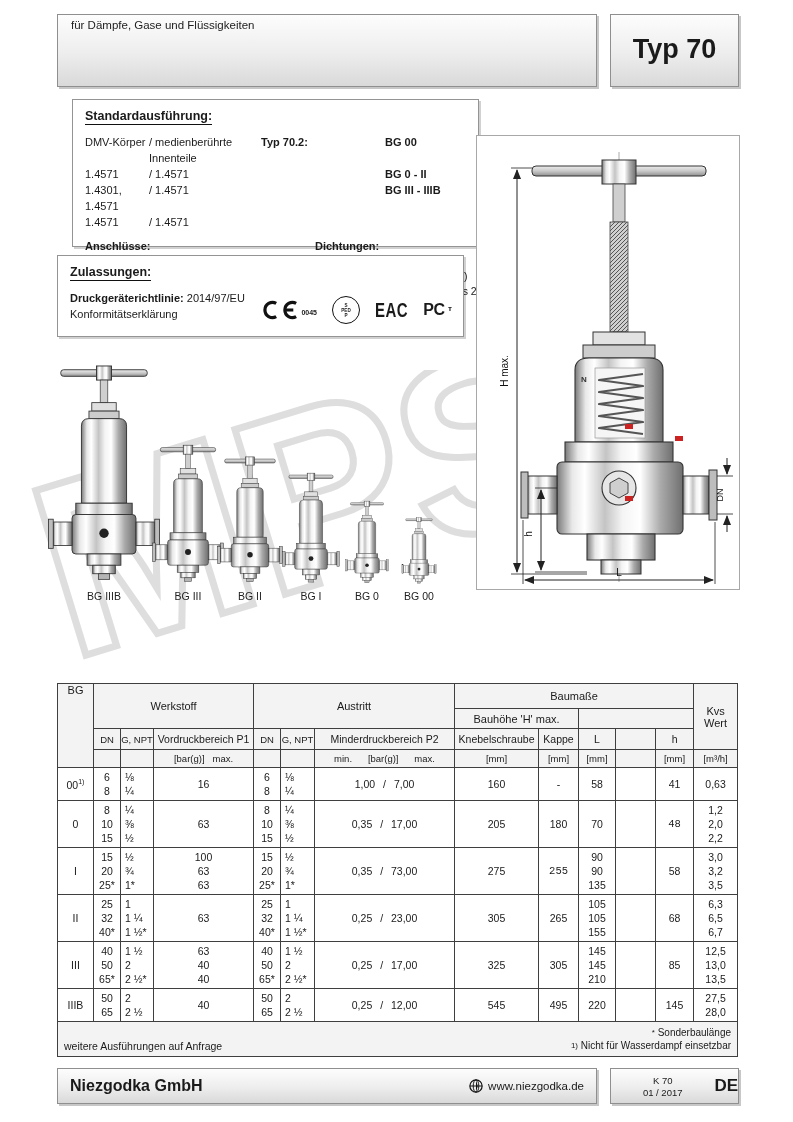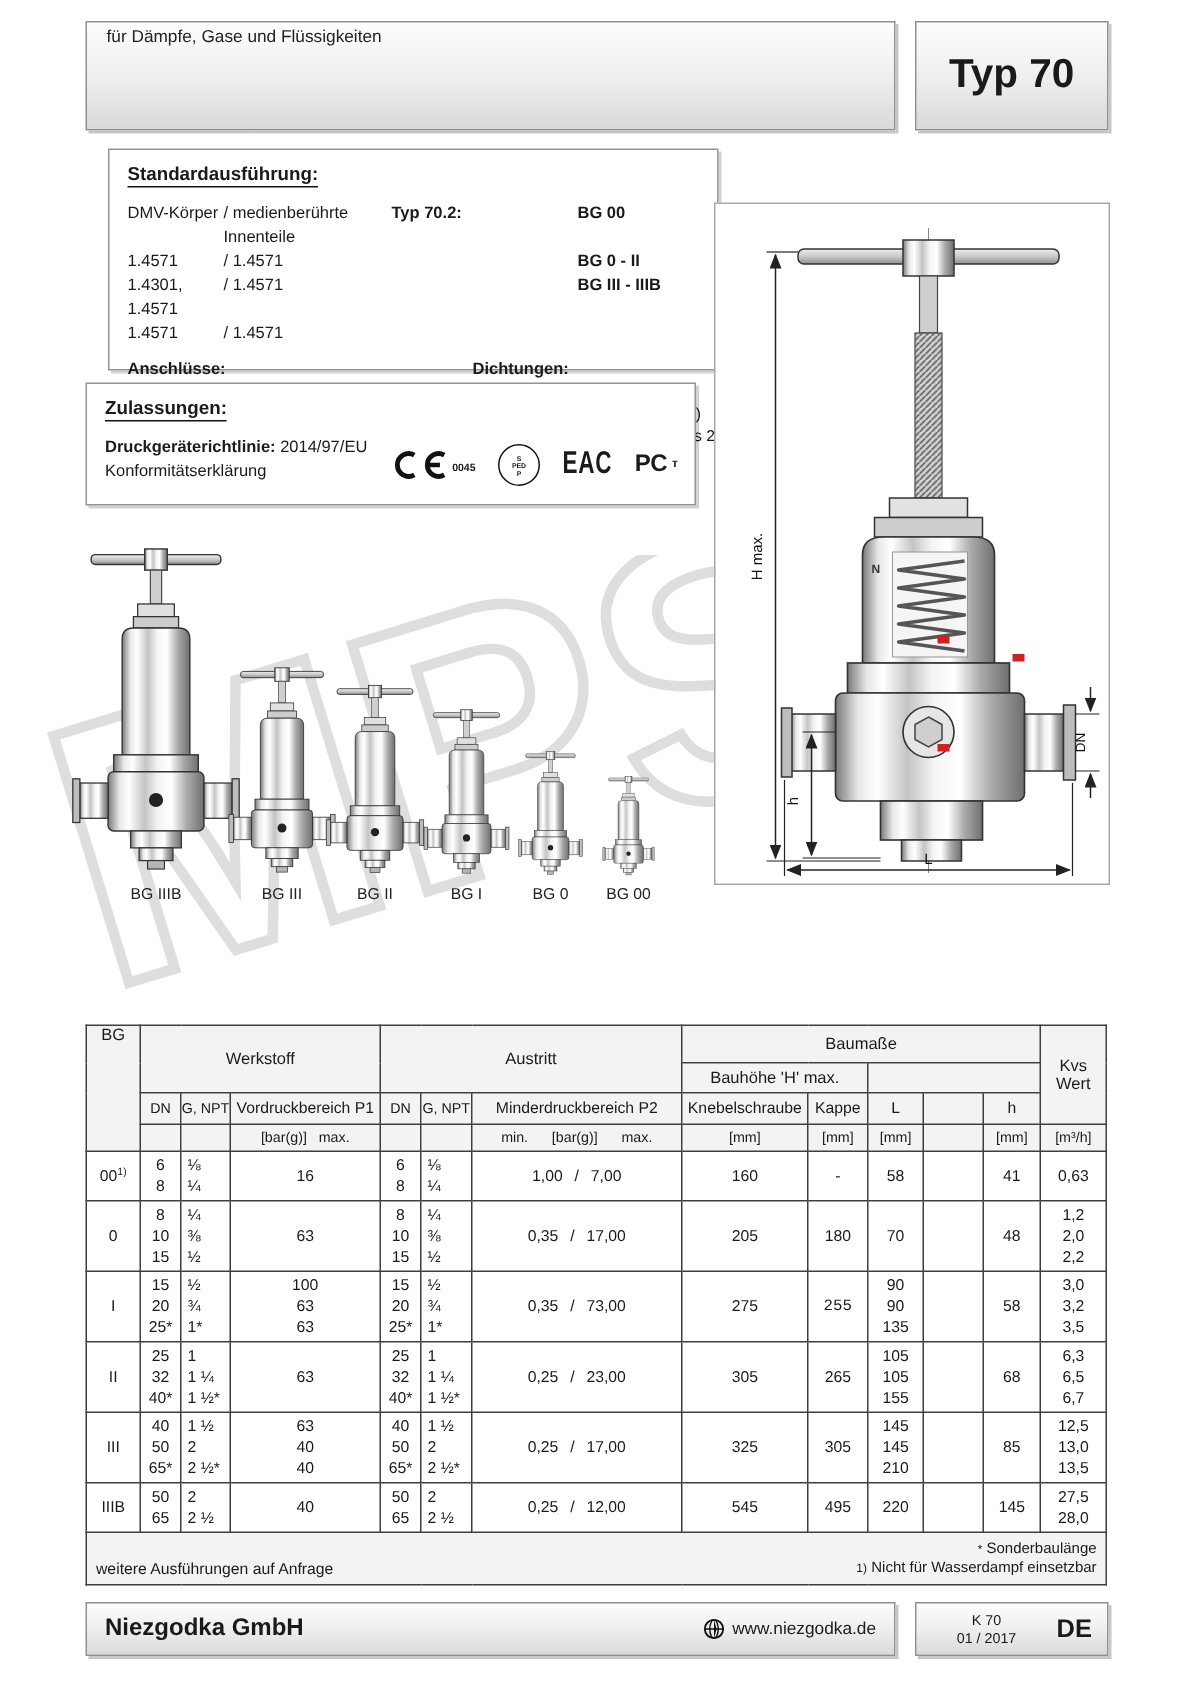--- a/index.html
+++ b/index.html
@@ -52,21 +52,21 @@
   td.c-bg{text-align:center;}
   tr.notes-row td{background:#f3f3f3;height:34px;}
   .notes-flex{display:flex;align-items:flex-end;justify-content:space-between;padding:2px 6px 3px 6px;font-size:10.5px;}
   .notes-right{text-align:right;line-height:13px;font-size:10px;}
   .notes-right .mk{font-size:8px;vertical-align:top;}
   
   .foot-company{font-size:16px;font-weight:bold;padding-left:12px;line-height:34px;}
   .foot-web{position:absolute;right:12px;top:0;height:34px;display:flex;align-items:center;gap:5px;font-size:11.5px;}
   .kbox-grid{display:flex;height:100%;align-items:center;}
   .kbox-code{flex:1;text-align:center;font-size:9.5px;line-height:12px;padding-top:1px;}
-  .kbox-de{font-size:17px;font-weight:bold;padding-right:10px;}
+  .kbox-de{font-size:17px;font-weight:bold;}
   svg{display:block;}
   .ov{overflow:visible;}
 </style>
 </head>
 <body>
 
 <div id="page">
 
   <svg class="wm" width="640" height="360">
     <text x="40" y="290" transform="rotate(-17 40 290)" font-size="250" font-weight="bold" fill="none" stroke="#dedede" stroke-width="7" font-family="Liberation Sans, sans-serif" id="wm-text">MPS</text>
@@ -420,21 +420,21 @@
           </td>
           <td class="c-num" style="height: 46px;">
             <div class="ln">180</div>
           </td>
           <td class="c-num" style="height: 46px;">
             <div class="ln">70</div>
           </td>
           <td class="c-sp" style="height: 46px;">
             <div class="ln"></div>
           </td>
-          <td class="c-num" style="height: 46px;">
+          <td class="c-num" style="height: 46px; font-family: Liberation Mono, monospace;">
             <div class="ln">48</div>
           </td>
           <td class="c-kvs" style="height: 46px;">
             <div class="ln">1,2</div>
             <div class="ln">2,0</div>
             <div class="ln">2,2</div>
           </td>
         </tr>
         <tr>
           <td class="c-bg"><span>I</span></td>

